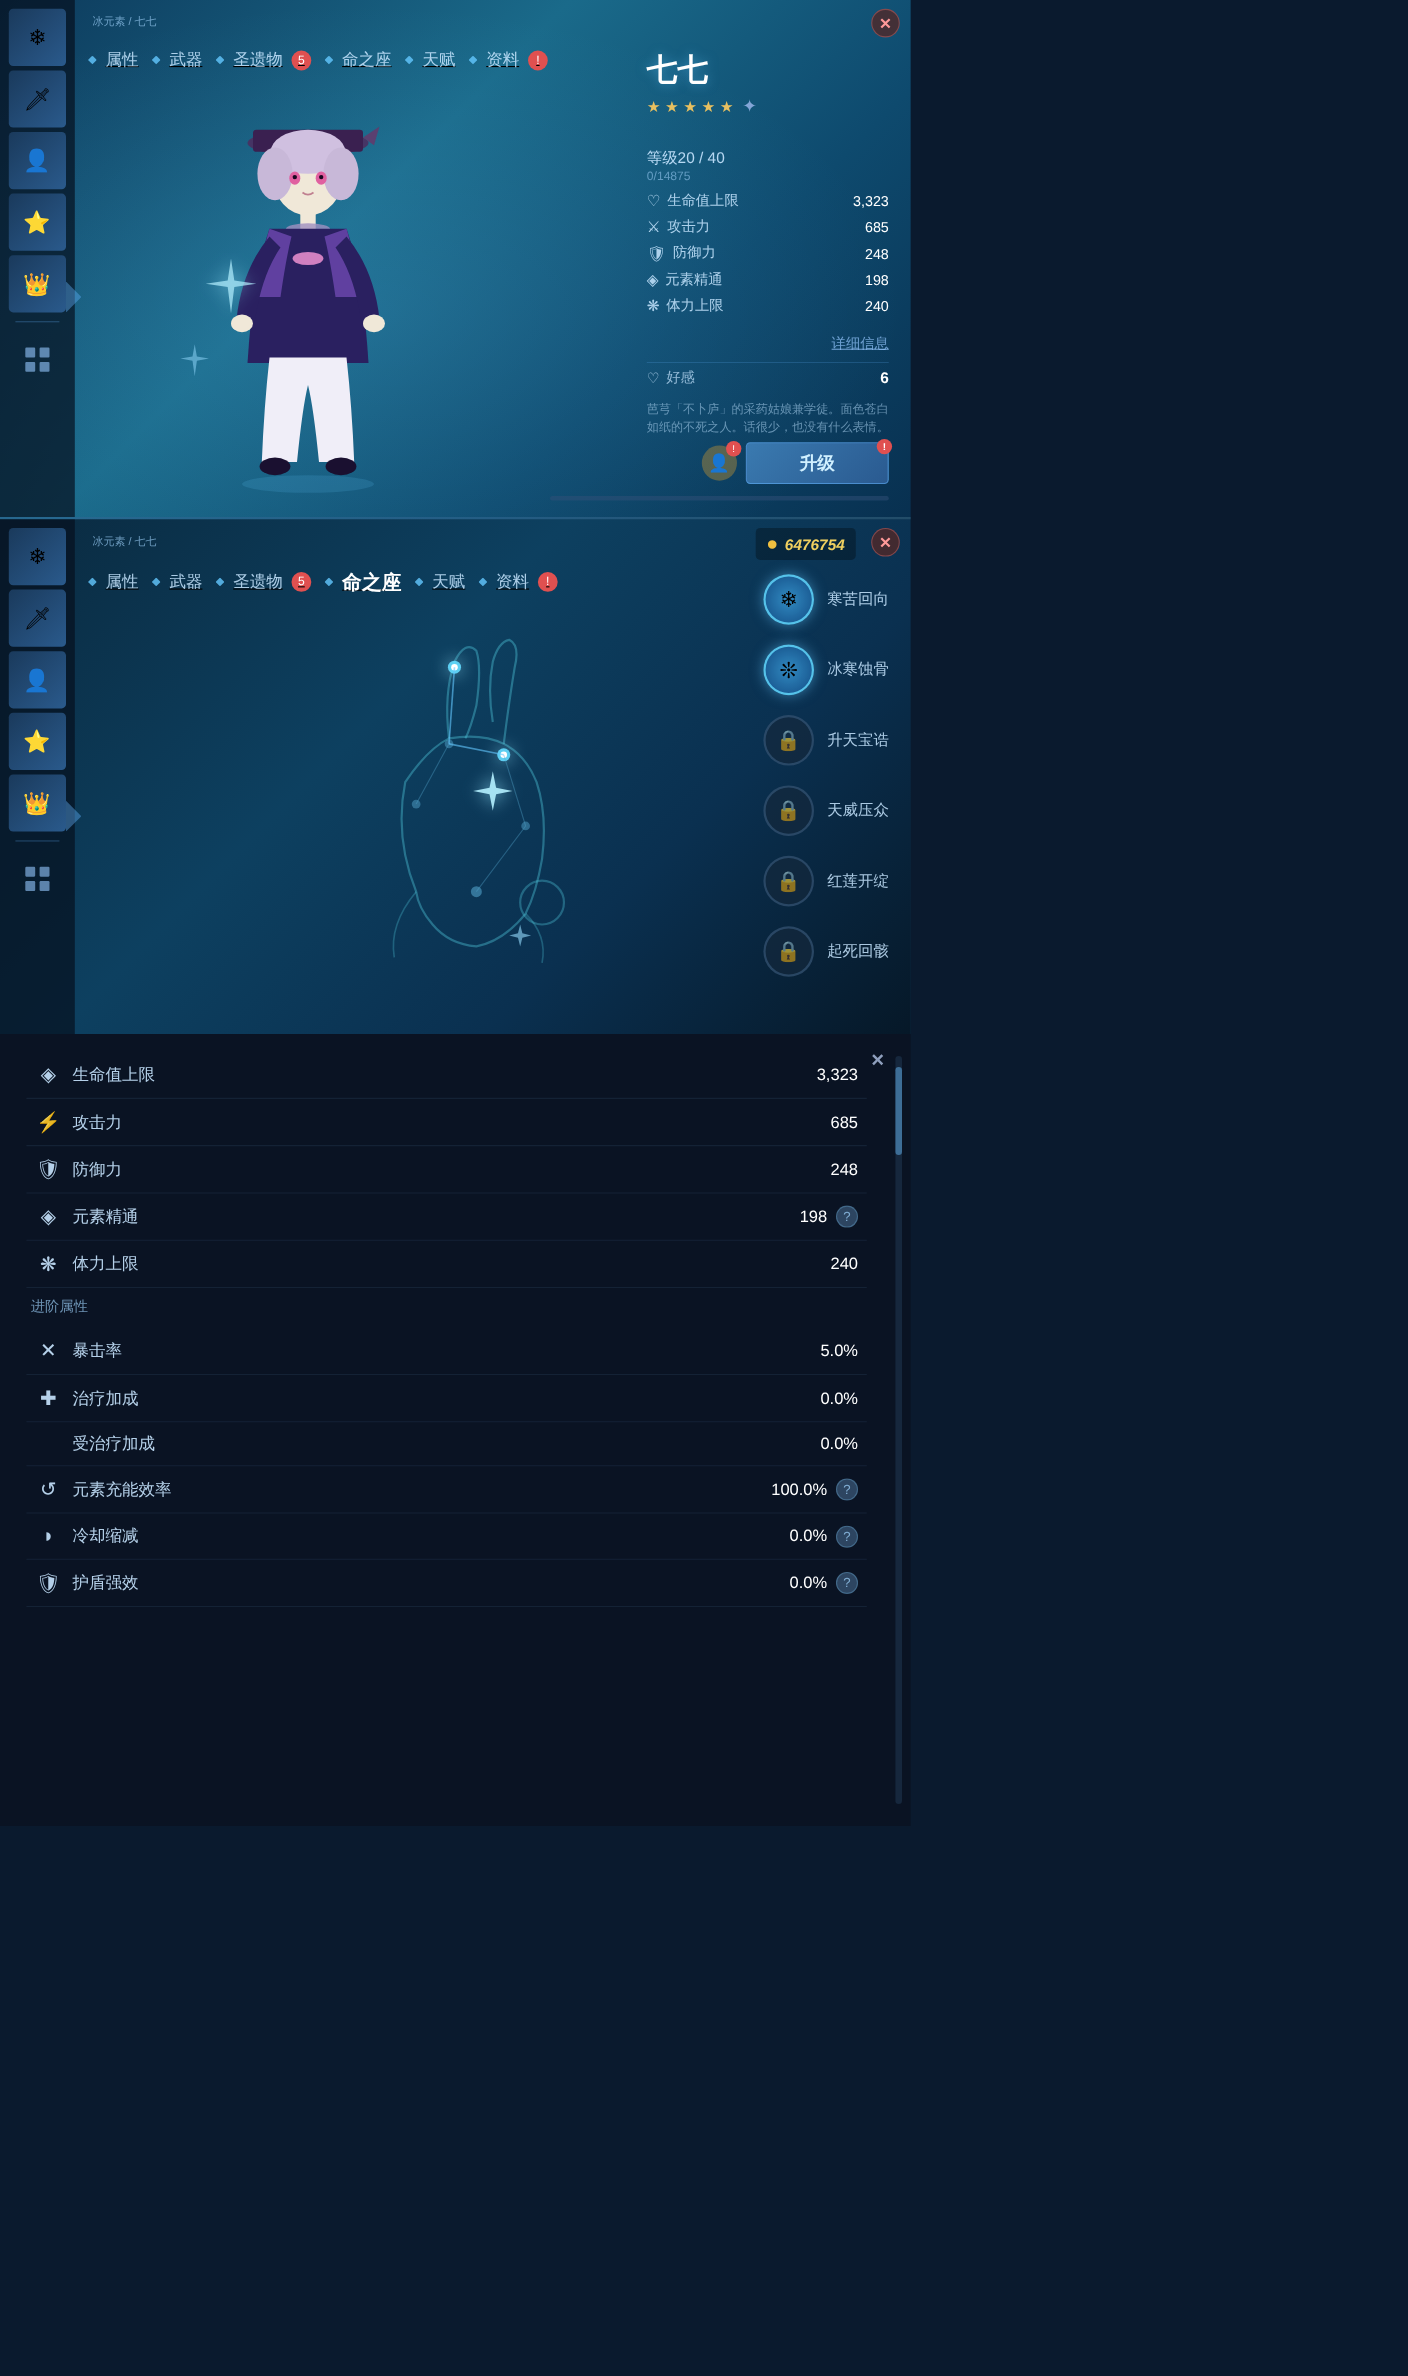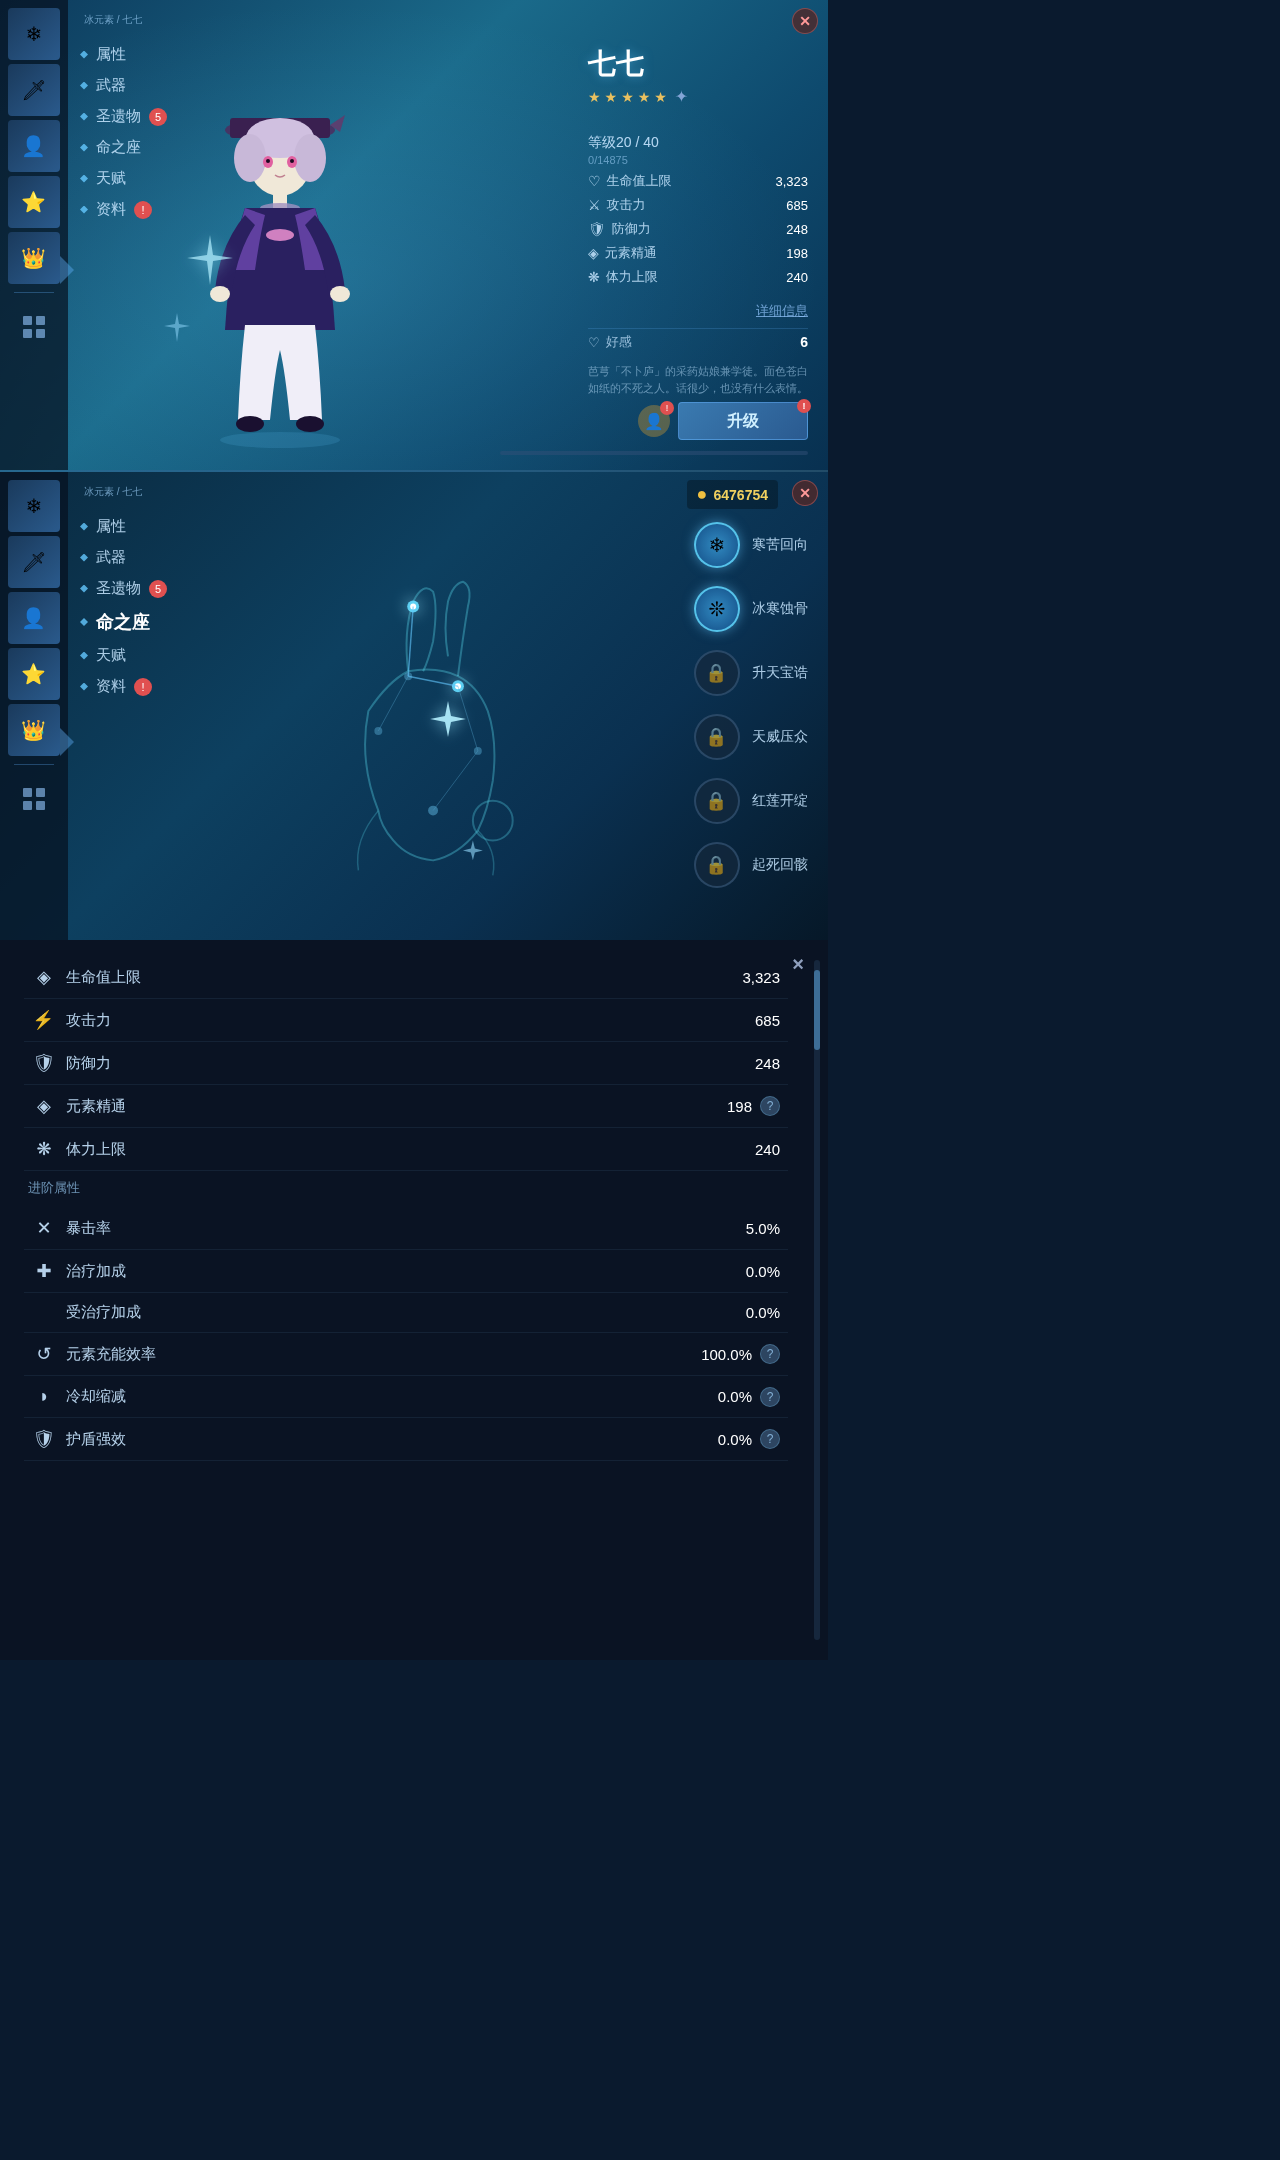--- a/index.html
+++ b/index.html
@@ -133,23 +133,24 @@
       font-size: 14px;
       font-weight: bold;
     }
 
     
     .nav-menu {
       position: absolute;
       left: 80px;
       top: 45px;
       display: flex;
-      flex-direction: column;
+      flex-direction: row;
       gap: 12px;
       z-index: 10;
+      text-decoration: underline;
     }
     .nav-item {
       display: flex;
       align-items: center;
       gap: 8px;
       cursor: pointer;
       color: rgba(200,230,255,0.85);
       font-size: 15px;
     }
     .nav-item.active { color: #fff; font-size: 18px; font-weight: bold; }
@@ -416,21 +417,21 @@
       top: 8px;
       display: flex;
       align-items: center;
       gap: 6px;
       background: rgba(0,0,0,0.3);
       padding: 4px 10px;
       border-radius: 4px;
       z-index: 10;
     }
     .coin-icon { color: #f0c040; font-size: 18px; }
-    .coin-value { color: #f0d060; font-size: 14px; font-weight: bold; }
+    .coin-value { color: #f0d060; font-size: 14px; font-weight: bold; font-style: italic; }
 
     
     .stats-close {
       position: absolute;
       right: 16px;
       top: 10px;
       width: 28px;
       height: 28px;
       display: flex;
       align-items: center;

